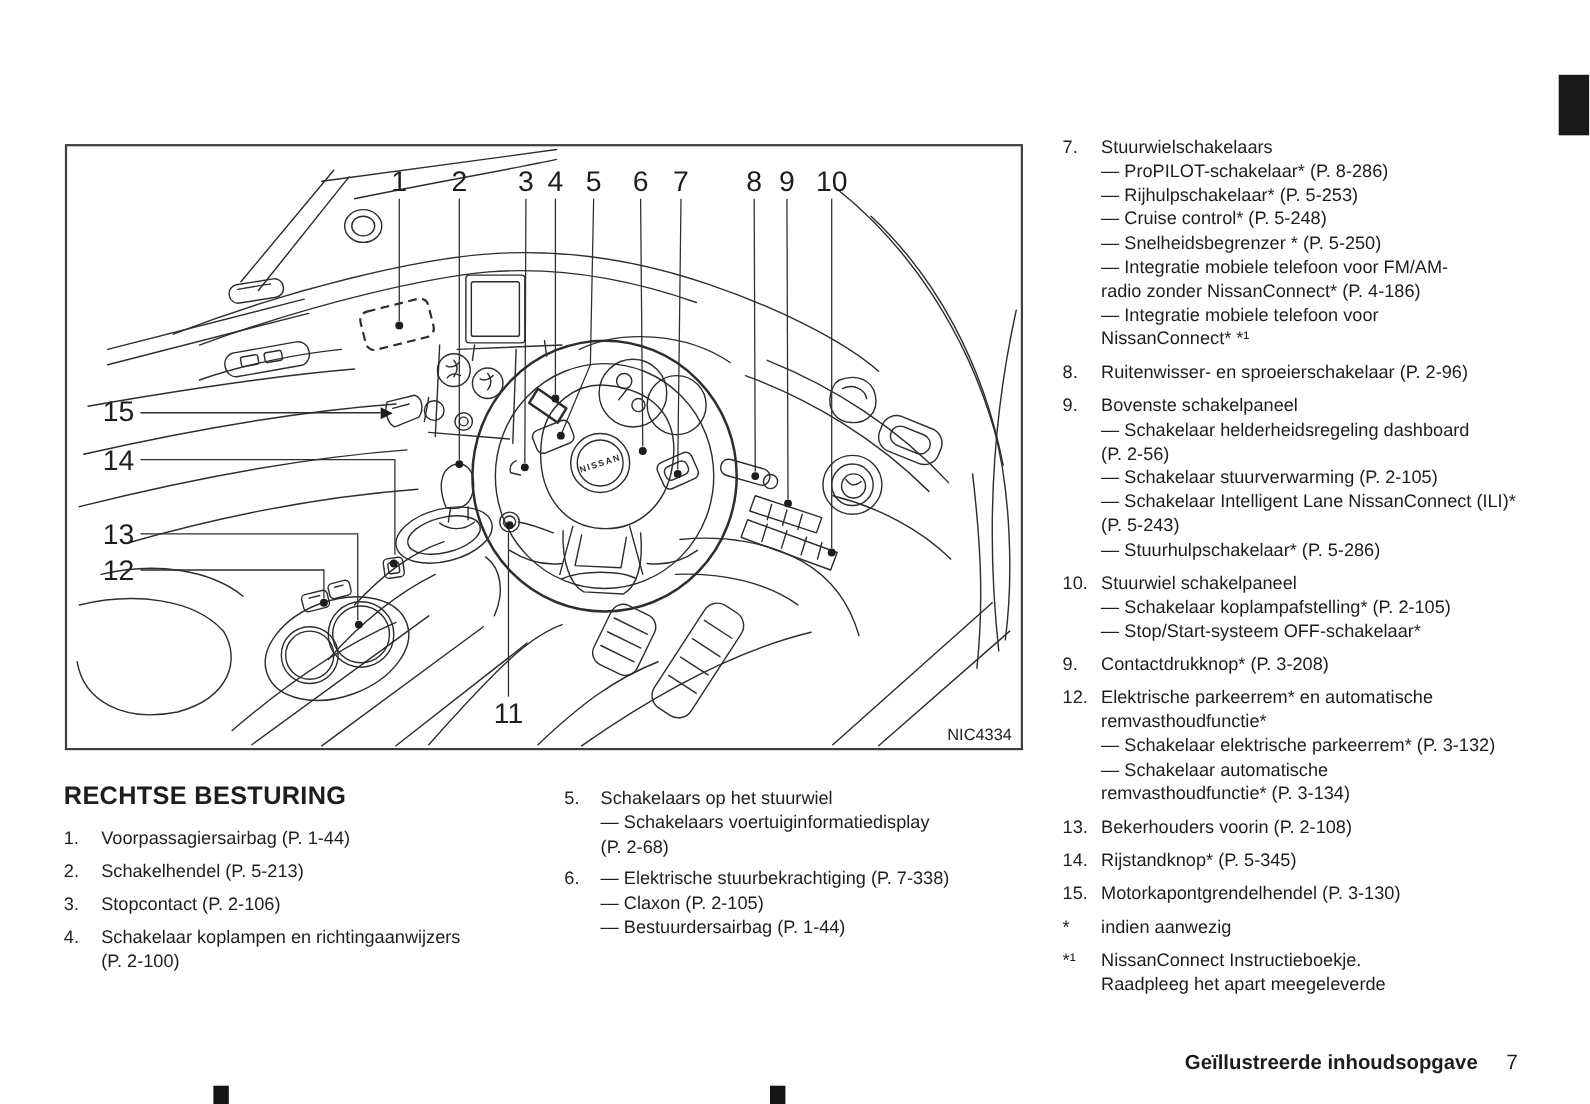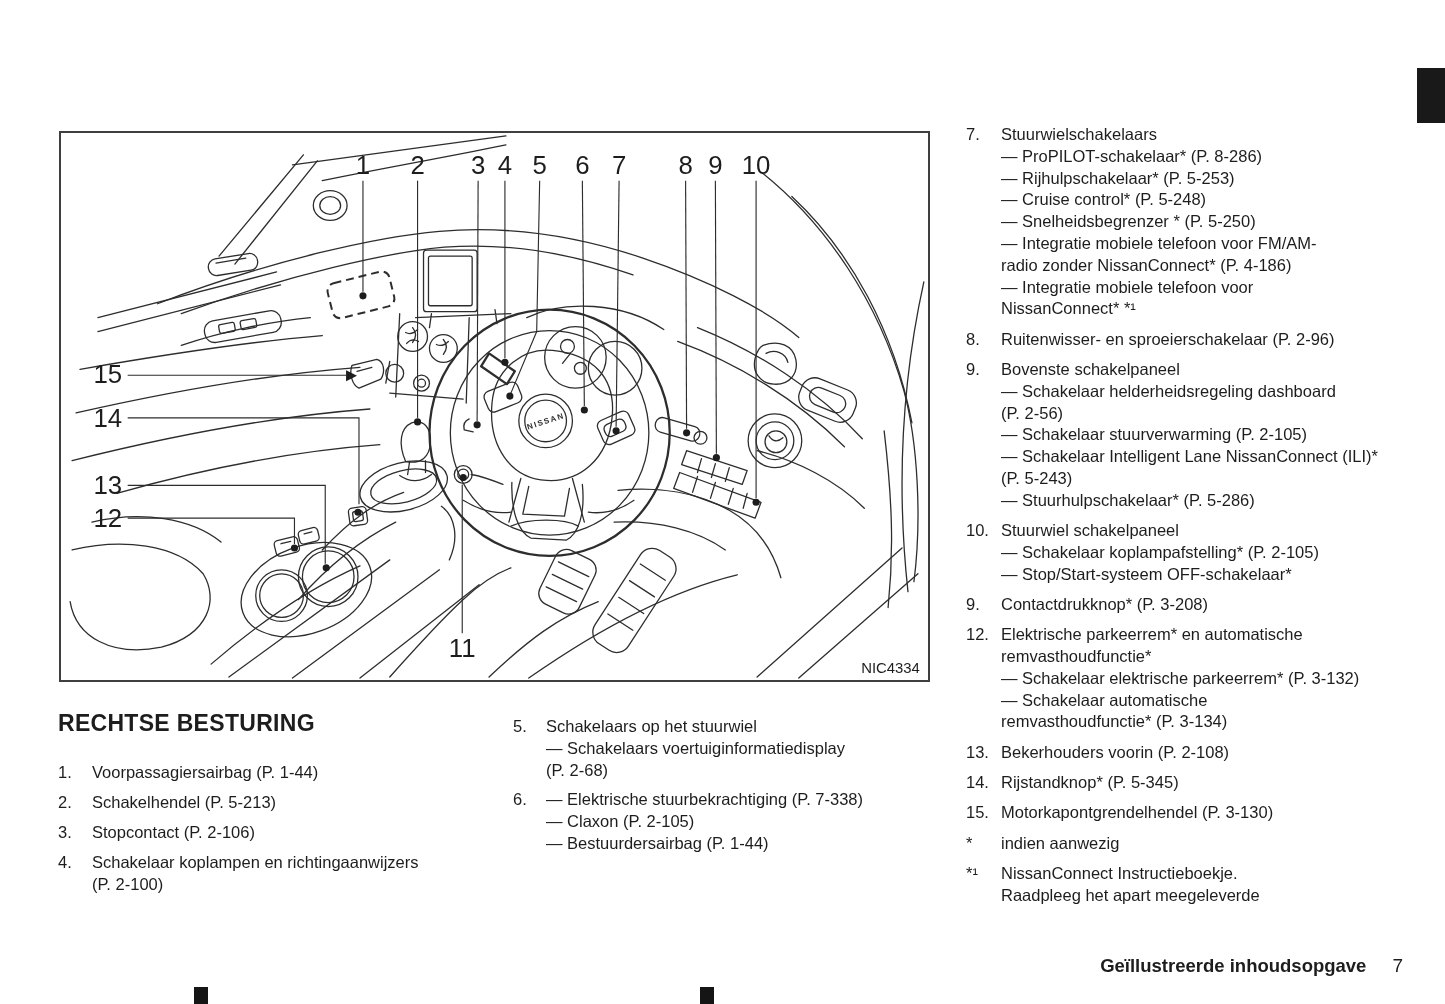--- a/index.html
+++ b/index.html
@@ -16,36 +16,36 @@
 
   svg .art{fill:none;stroke:#2d2d2d;stroke-width:1.3;stroke-linecap:round;stroke-linejoin:round;}
   svg .art2{fill:none;stroke:#2d2d2d;stroke-width:2.3;stroke-linecap:round;stroke-linejoin:round;}
   svg .leader{fill:none;stroke:#2d2d2d;stroke-width:1.15;}
   svg .dashbox{fill:none;stroke:#2d2d2d;stroke-width:2;stroke-dasharray:8 5;}
   svg .dot{fill:#1d1d1d;stroke:none;}
   svg .callout{font-family:"Liberation Sans",sans-serif;font-size:26px;fill:#1d1d1d;}
   svg .figcode{font-family:"Liberation Sans",sans-serif;font-size:15px;fill:#1d1d1d;}
   svg .hubtxt{font-family:"Liberation Sans",sans-serif;font-size:8px;letter-spacing:1.5px;fill:#2d2d2d;font-weight:700;}
 
-  .section-title{font-size:23px;font-weight:700;letter-spacing:.3px;margin:0 0 24px 0;}
+  .section-title{font-size:23px;font-weight:700;letter-spacing:.3px;margin:0 0 14px 0;}
   .list{font-size:16.5px;line-height:22px;}
   .item{display:flex;margin-bottom:8px;}
   .item .num{flex:0 0 34px;}
   .col-right .item .num{flex:0 0 35px;}
   .col-mid .item .num{flex:0 0 33px;}
   .lines{flex:1;}
   .col-left{position:absolute;left:58px;top:710px;width:440px;}
   .col-left .item{margin-bottom:8px;}
   .col-mid{position:absolute;left:513px;top:715px;width:440px;}
   .col-mid .item{margin-bottom:7px;}
   .col-right{position:absolute;left:966px;top:124px;width:426px;}
   .col-right .list{line-height:21.8px;}
   .col-right .item{margin-bottom:8.5px;}
 
-  .footer{position:absolute;top:955px;right:42px;display:flex;align-items:baseline;gap:26px;}
+  .footer{position:absolute;top:955px;right:65px;display:flex;align-items:baseline;gap:26px;}
   .footer-title{font-weight:700;font-size:18.5px;}
   .footer-page{font-size:19px;}
 </style>
 </head>
 <body>
 
 <div class="page">
 
   <div class="thumb-tab"></div>
   <div class="print-mark m1"></div>

